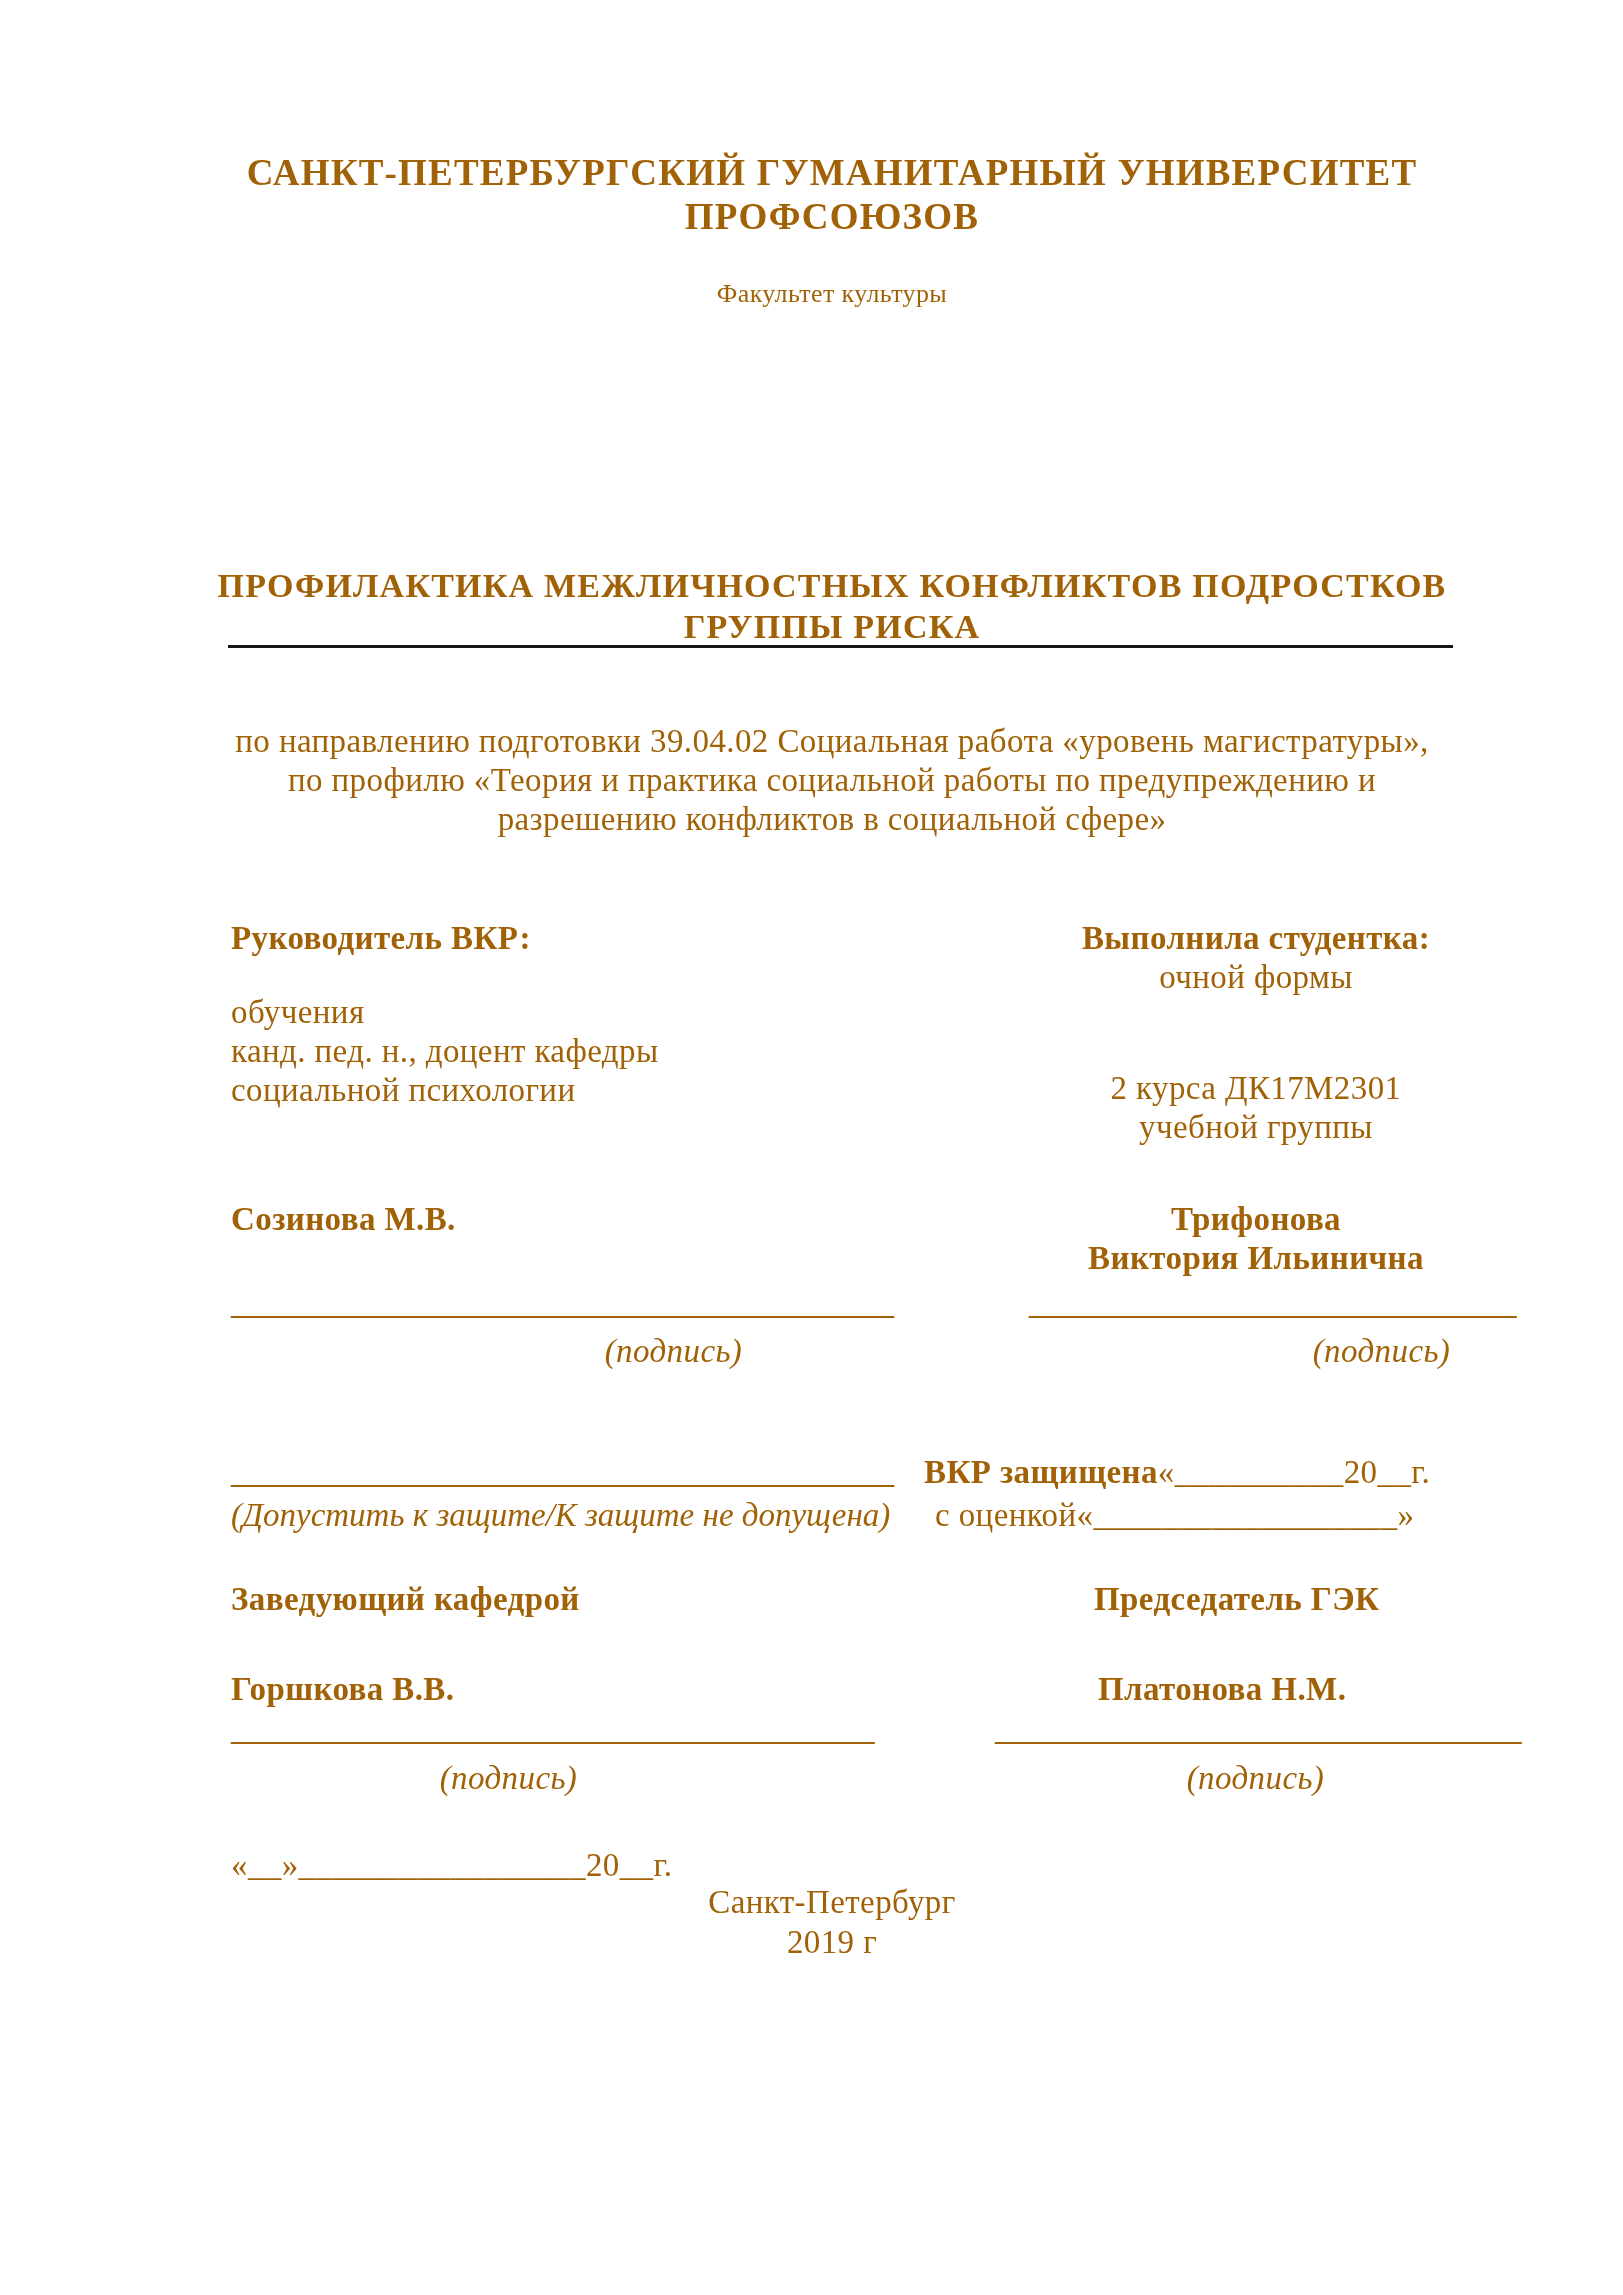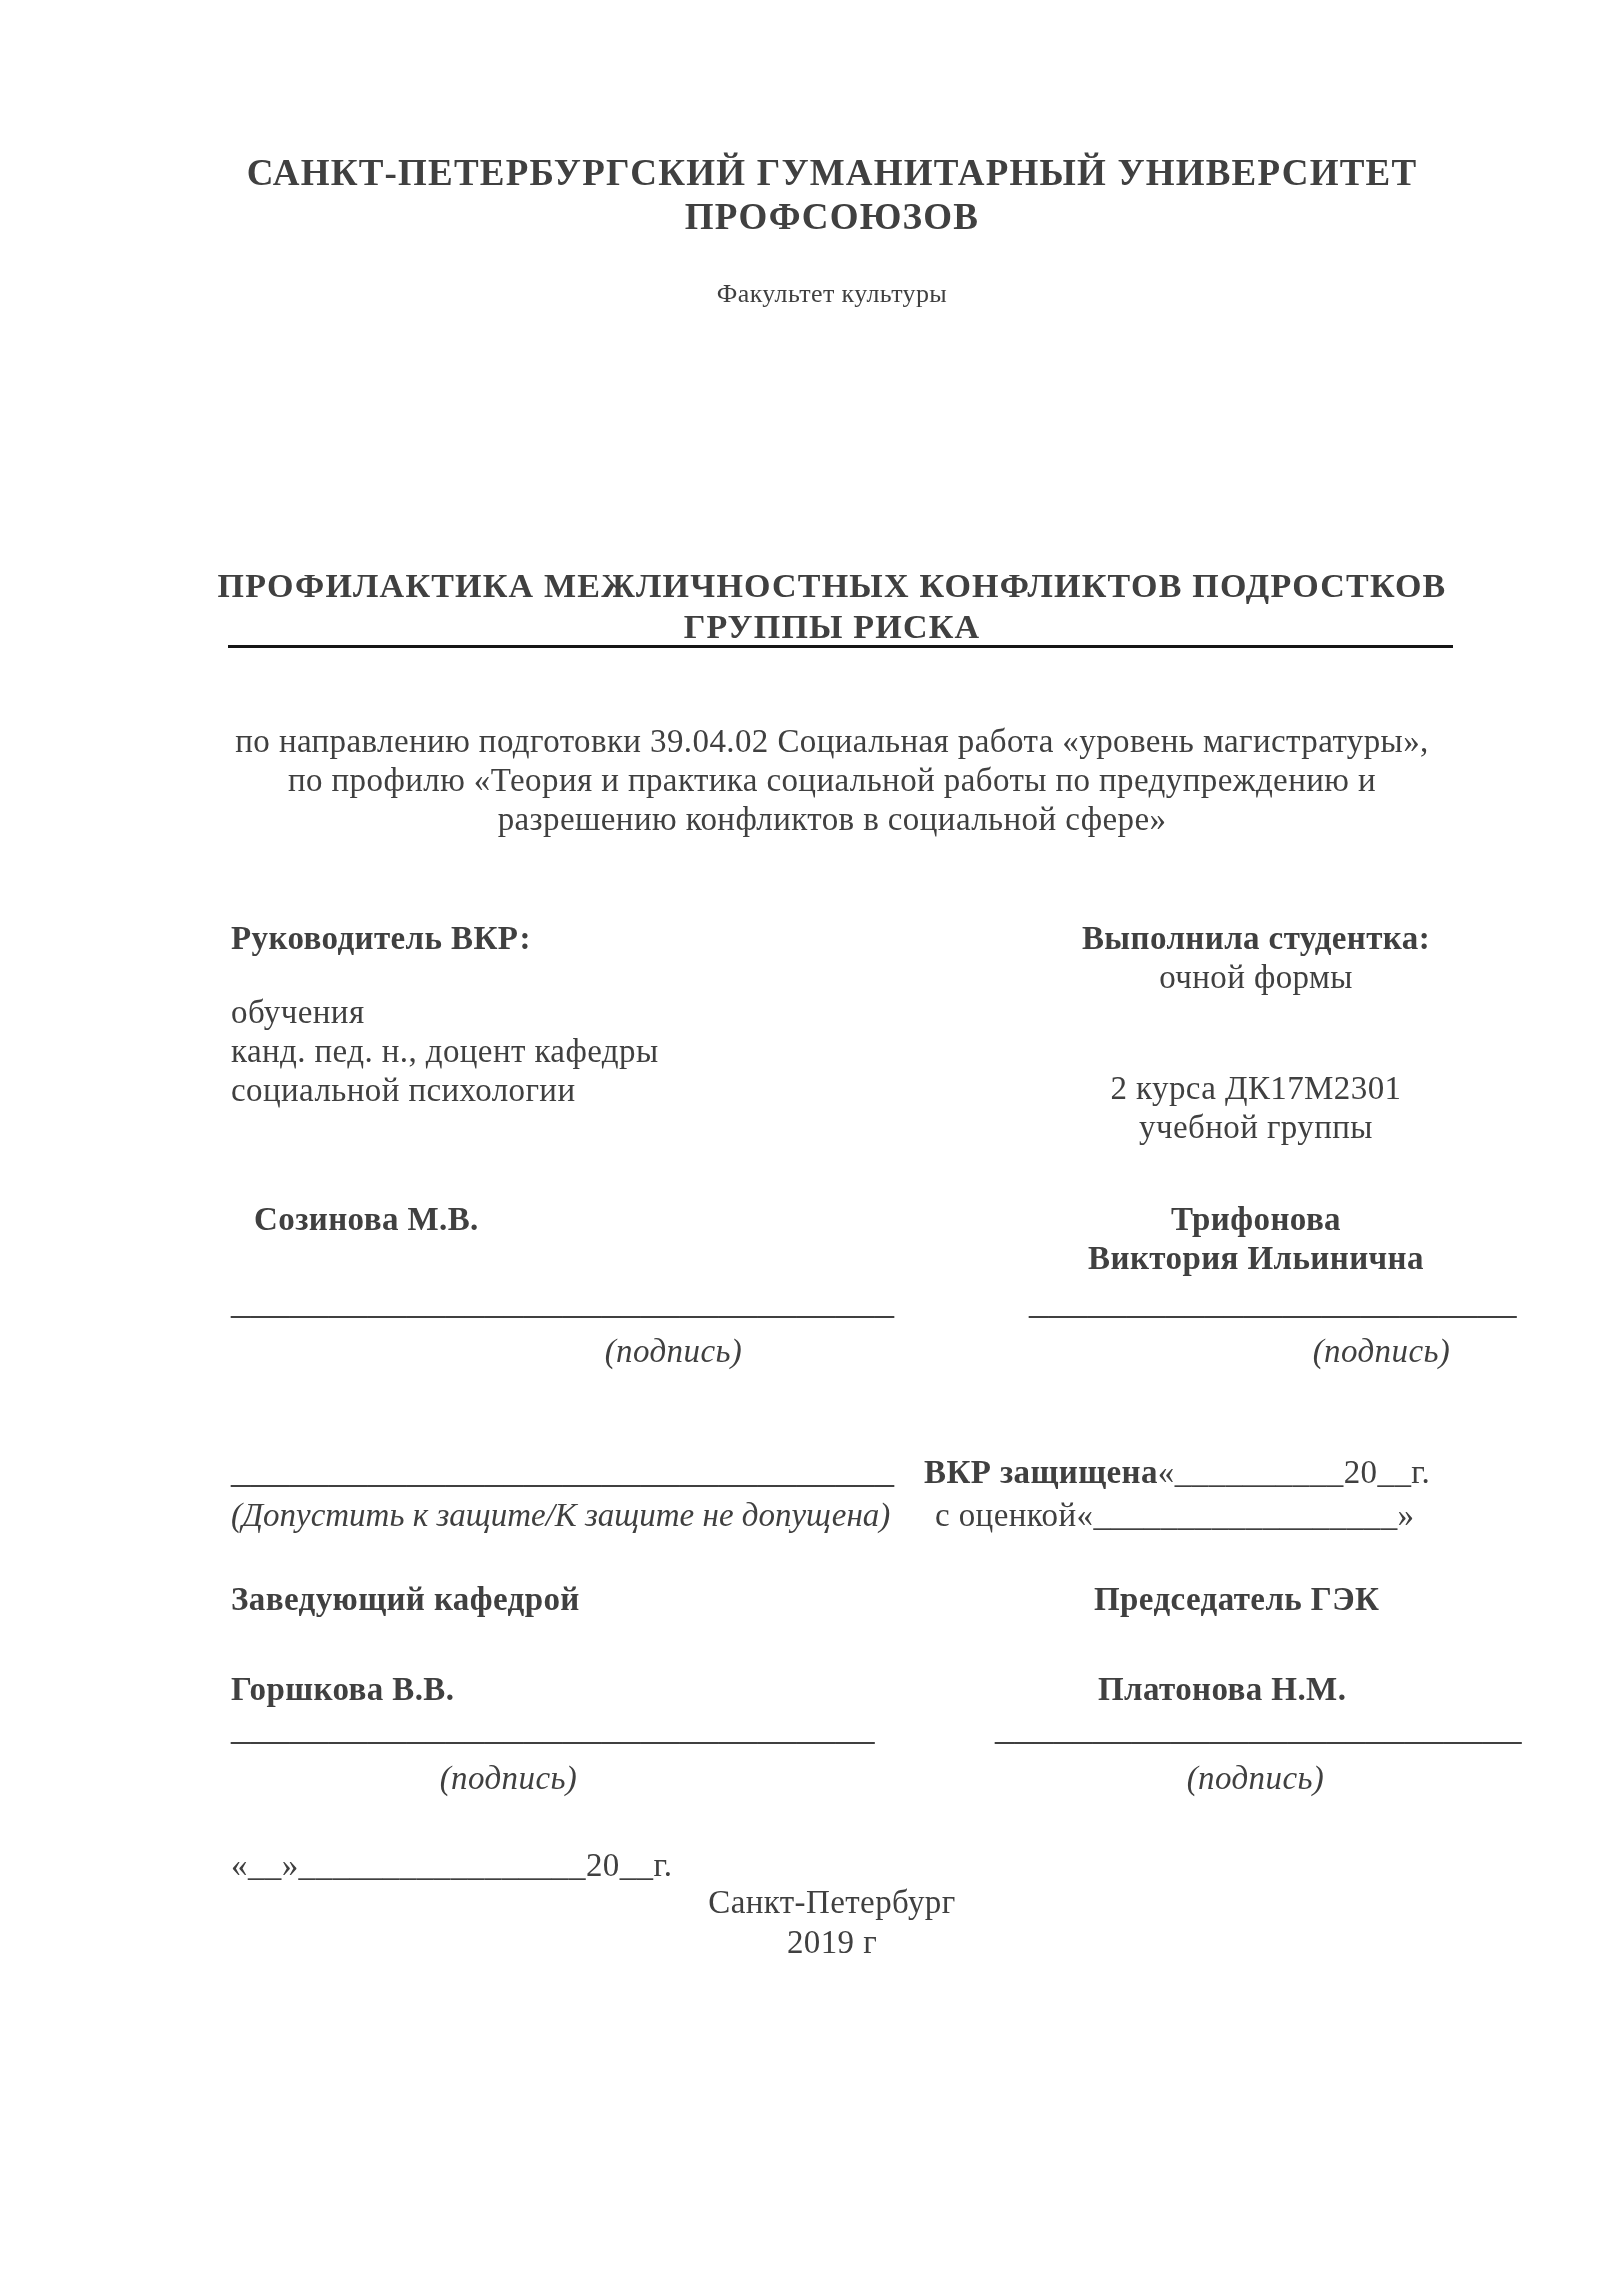--- a/index.html
+++ b/index.html
@@ -2,21 +2,21 @@
 <html style="font-size:12.6px"><head>
 <meta charset="utf-8">
 <style>
   html, body { margin: 0; padding: 0; background: #ffffff; }
   .page {
     position: relative;
     width: 1623px;
     height: 2295px;
     background: #ffffff;
     font-family: "Liberation Serif", "DejaVu Serif", serif;
-    color: #404040;
+    color: #a16207;
     overflow: hidden;
   }
   .abs { position: absolute; }
   .b { font-weight: bold; }
   .i { font-style: italic; }
   .ctr { text-align: center; }
   .t  { font-size: 33px; line-height: 39px; letter-spacing: 0.4px; white-space: nowrap; }
   .h1 { font-size: 37px; line-height: 44px; letter-spacing: 1.2px; }
   .h2 { font-size: 26px; line-height: 41px; letter-spacing: 0.4px; }
   .h3 { font-size: 34px; line-height: 41px; letter-spacing: 1.2px; }
@@ -53,21 +53,21 @@
   <div class="abs center-col t" style="top:722px; white-space:normal;">
     <div>по направлению подготовки 39.04.02 Социальная работа «уровень магистратуры»,</div>
     <div>по профилю «Теория и практика социальной работы по предупреждению и</div>
     <div>разрешению конфликтов в социальной сфере»</div>
   </div>
 
   <div class="abs t b" style="left:231px; top:919px;">Руководитель ВКР:</div>
   <div class="abs t" style="left:231px; top:993px;">обучения</div>
   <div class="abs t" style="left:231px; top:1032px;">канд. пед. н., доцент кафедры</div>
   <div class="abs t" style="left:231px; top:1071px;">социальной психологии</div>
-  <div class="abs t b" style="left:231px; top:1200px;margin-left:23px;">Созинова М.В.</div>
+  <div class="abs t b" style="left:231px; top:1200px;">Созинова М.В.</div>
   <div class="abs blank" style="left:231px; top:1283px;">__________________________________</div>
   <div class="abs t i ctr" style="left:548px; top:1332px; width:251px;">(подпись)</div>
 
   <div class="abs ctr" style="left:1044px; top:919px; width:424px;">
     <div class="t b">Выполнила студентка:</div>
     <div class="t">очной формы</div>
   </div>
   <div class="abs ctr" style="left:1044px; top:1069px; width:424px;">
     <div class="t">2 курса ДК17М2301</div>
     <div class="t">учебной группы</div>

